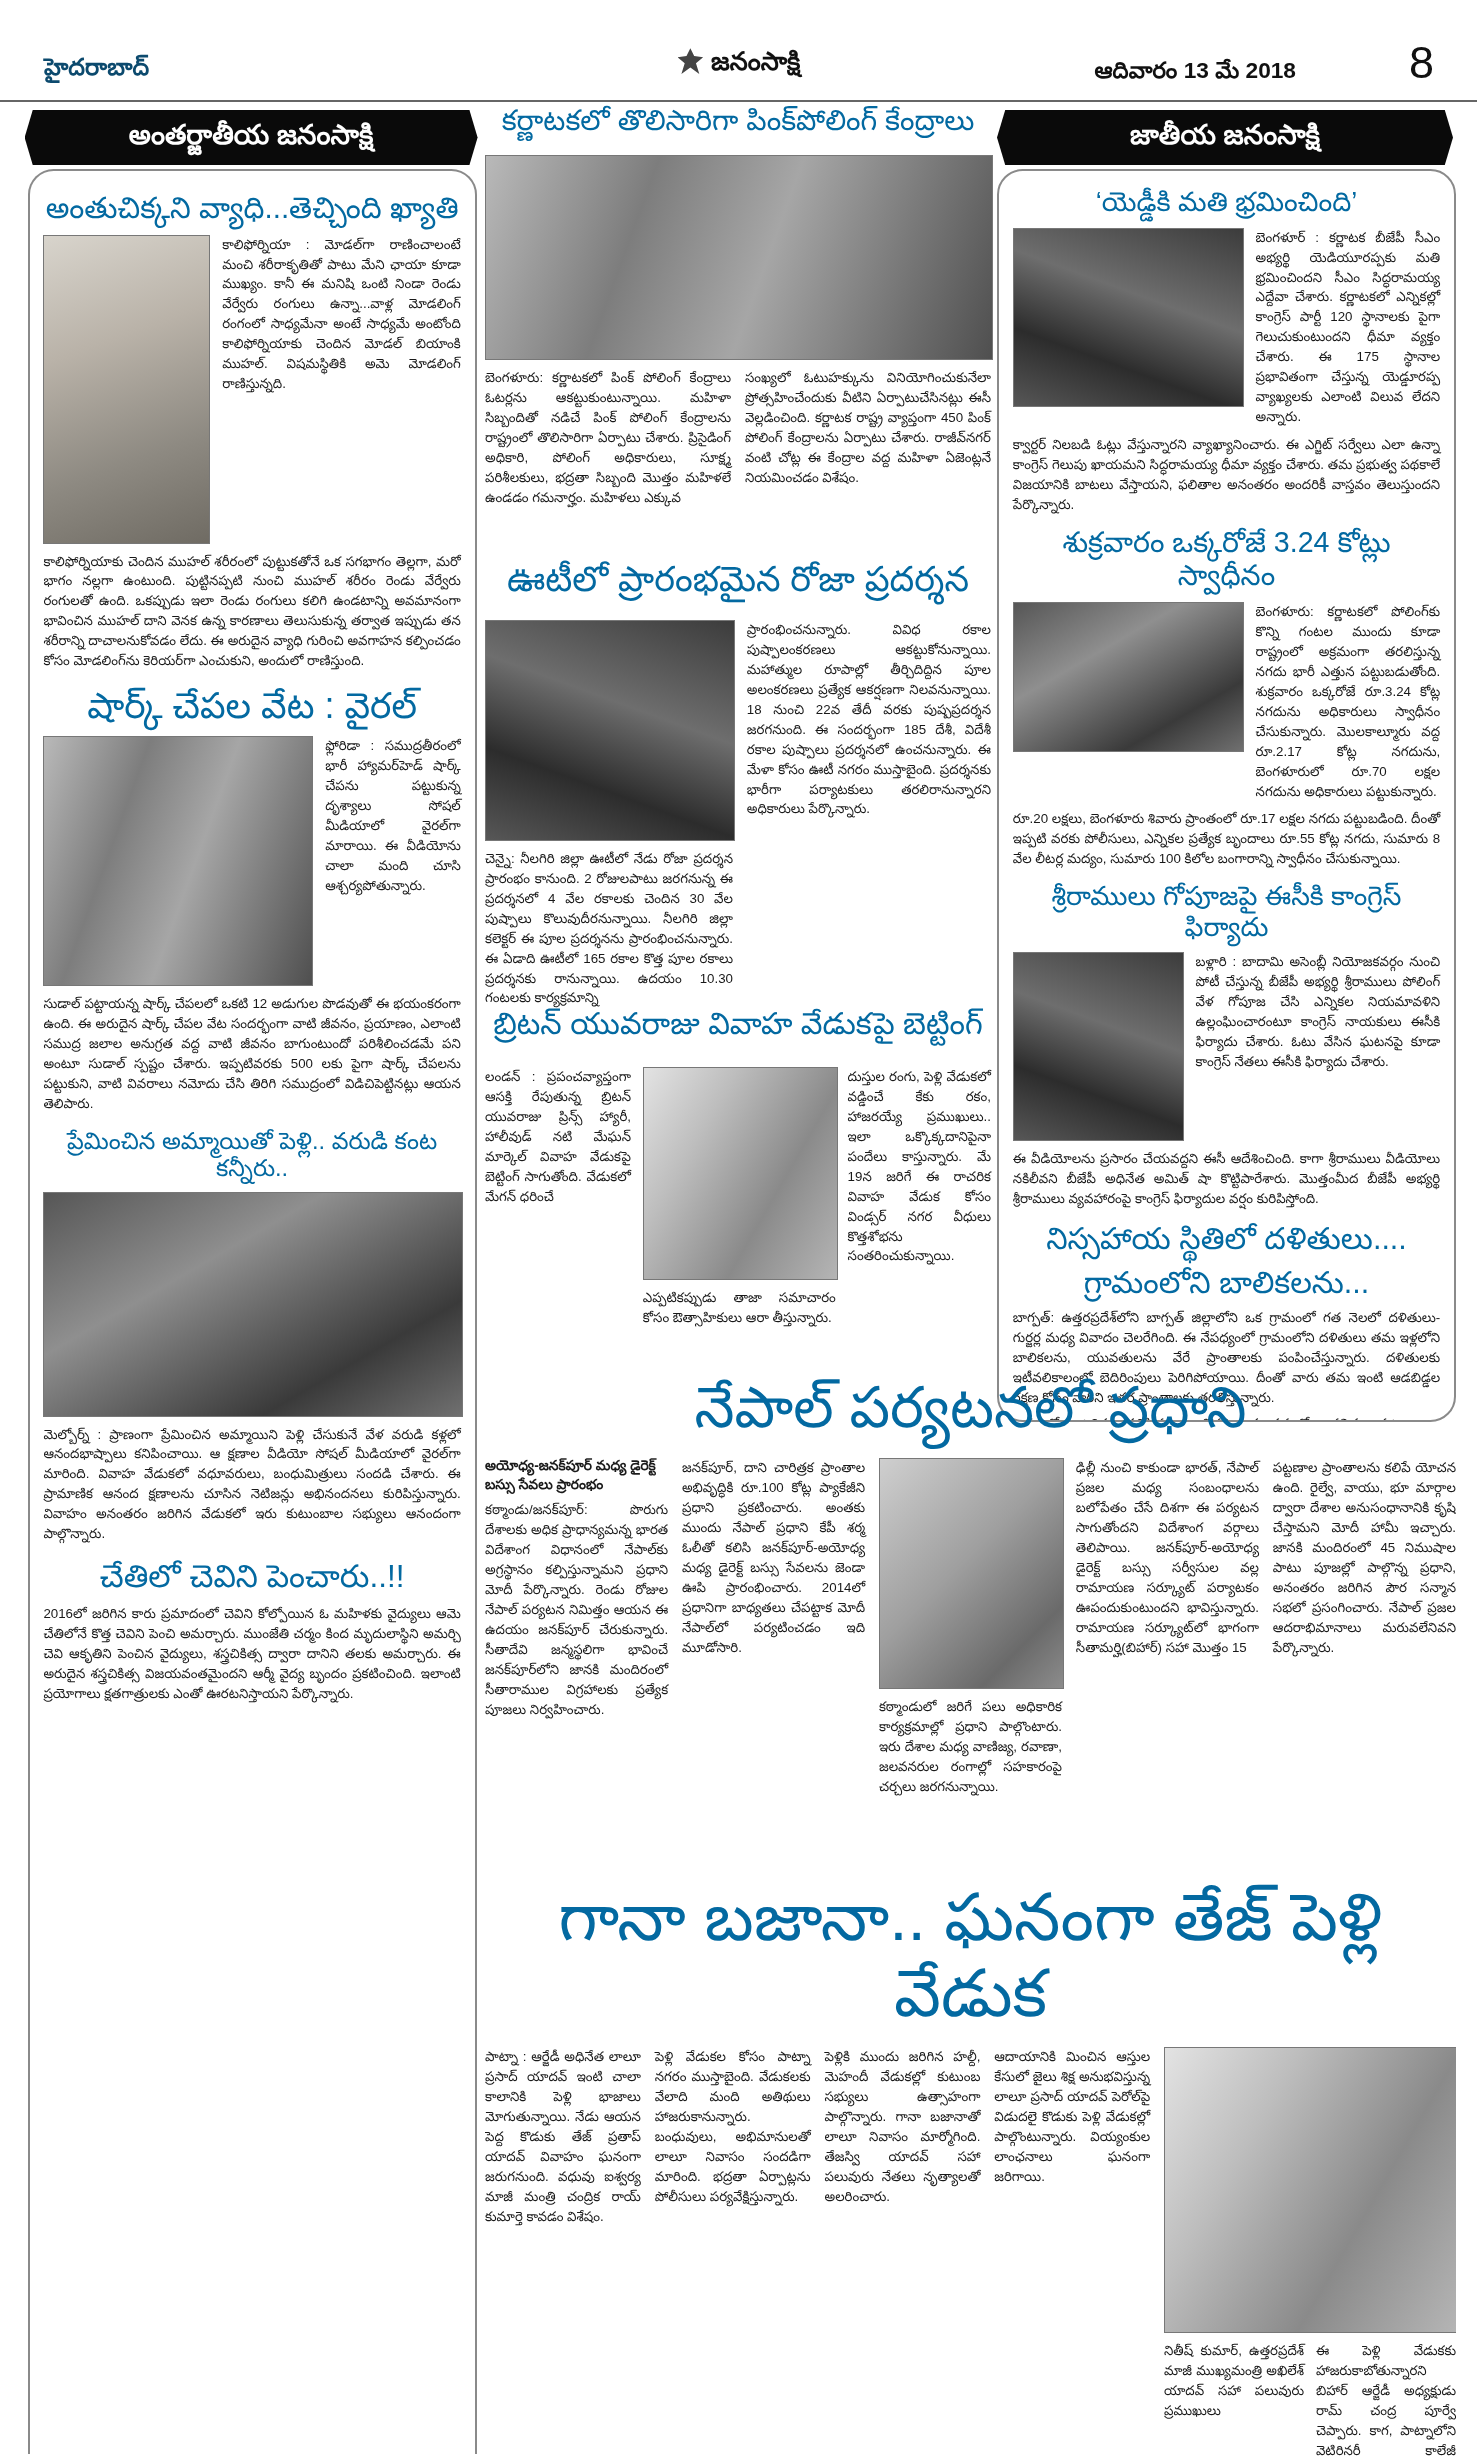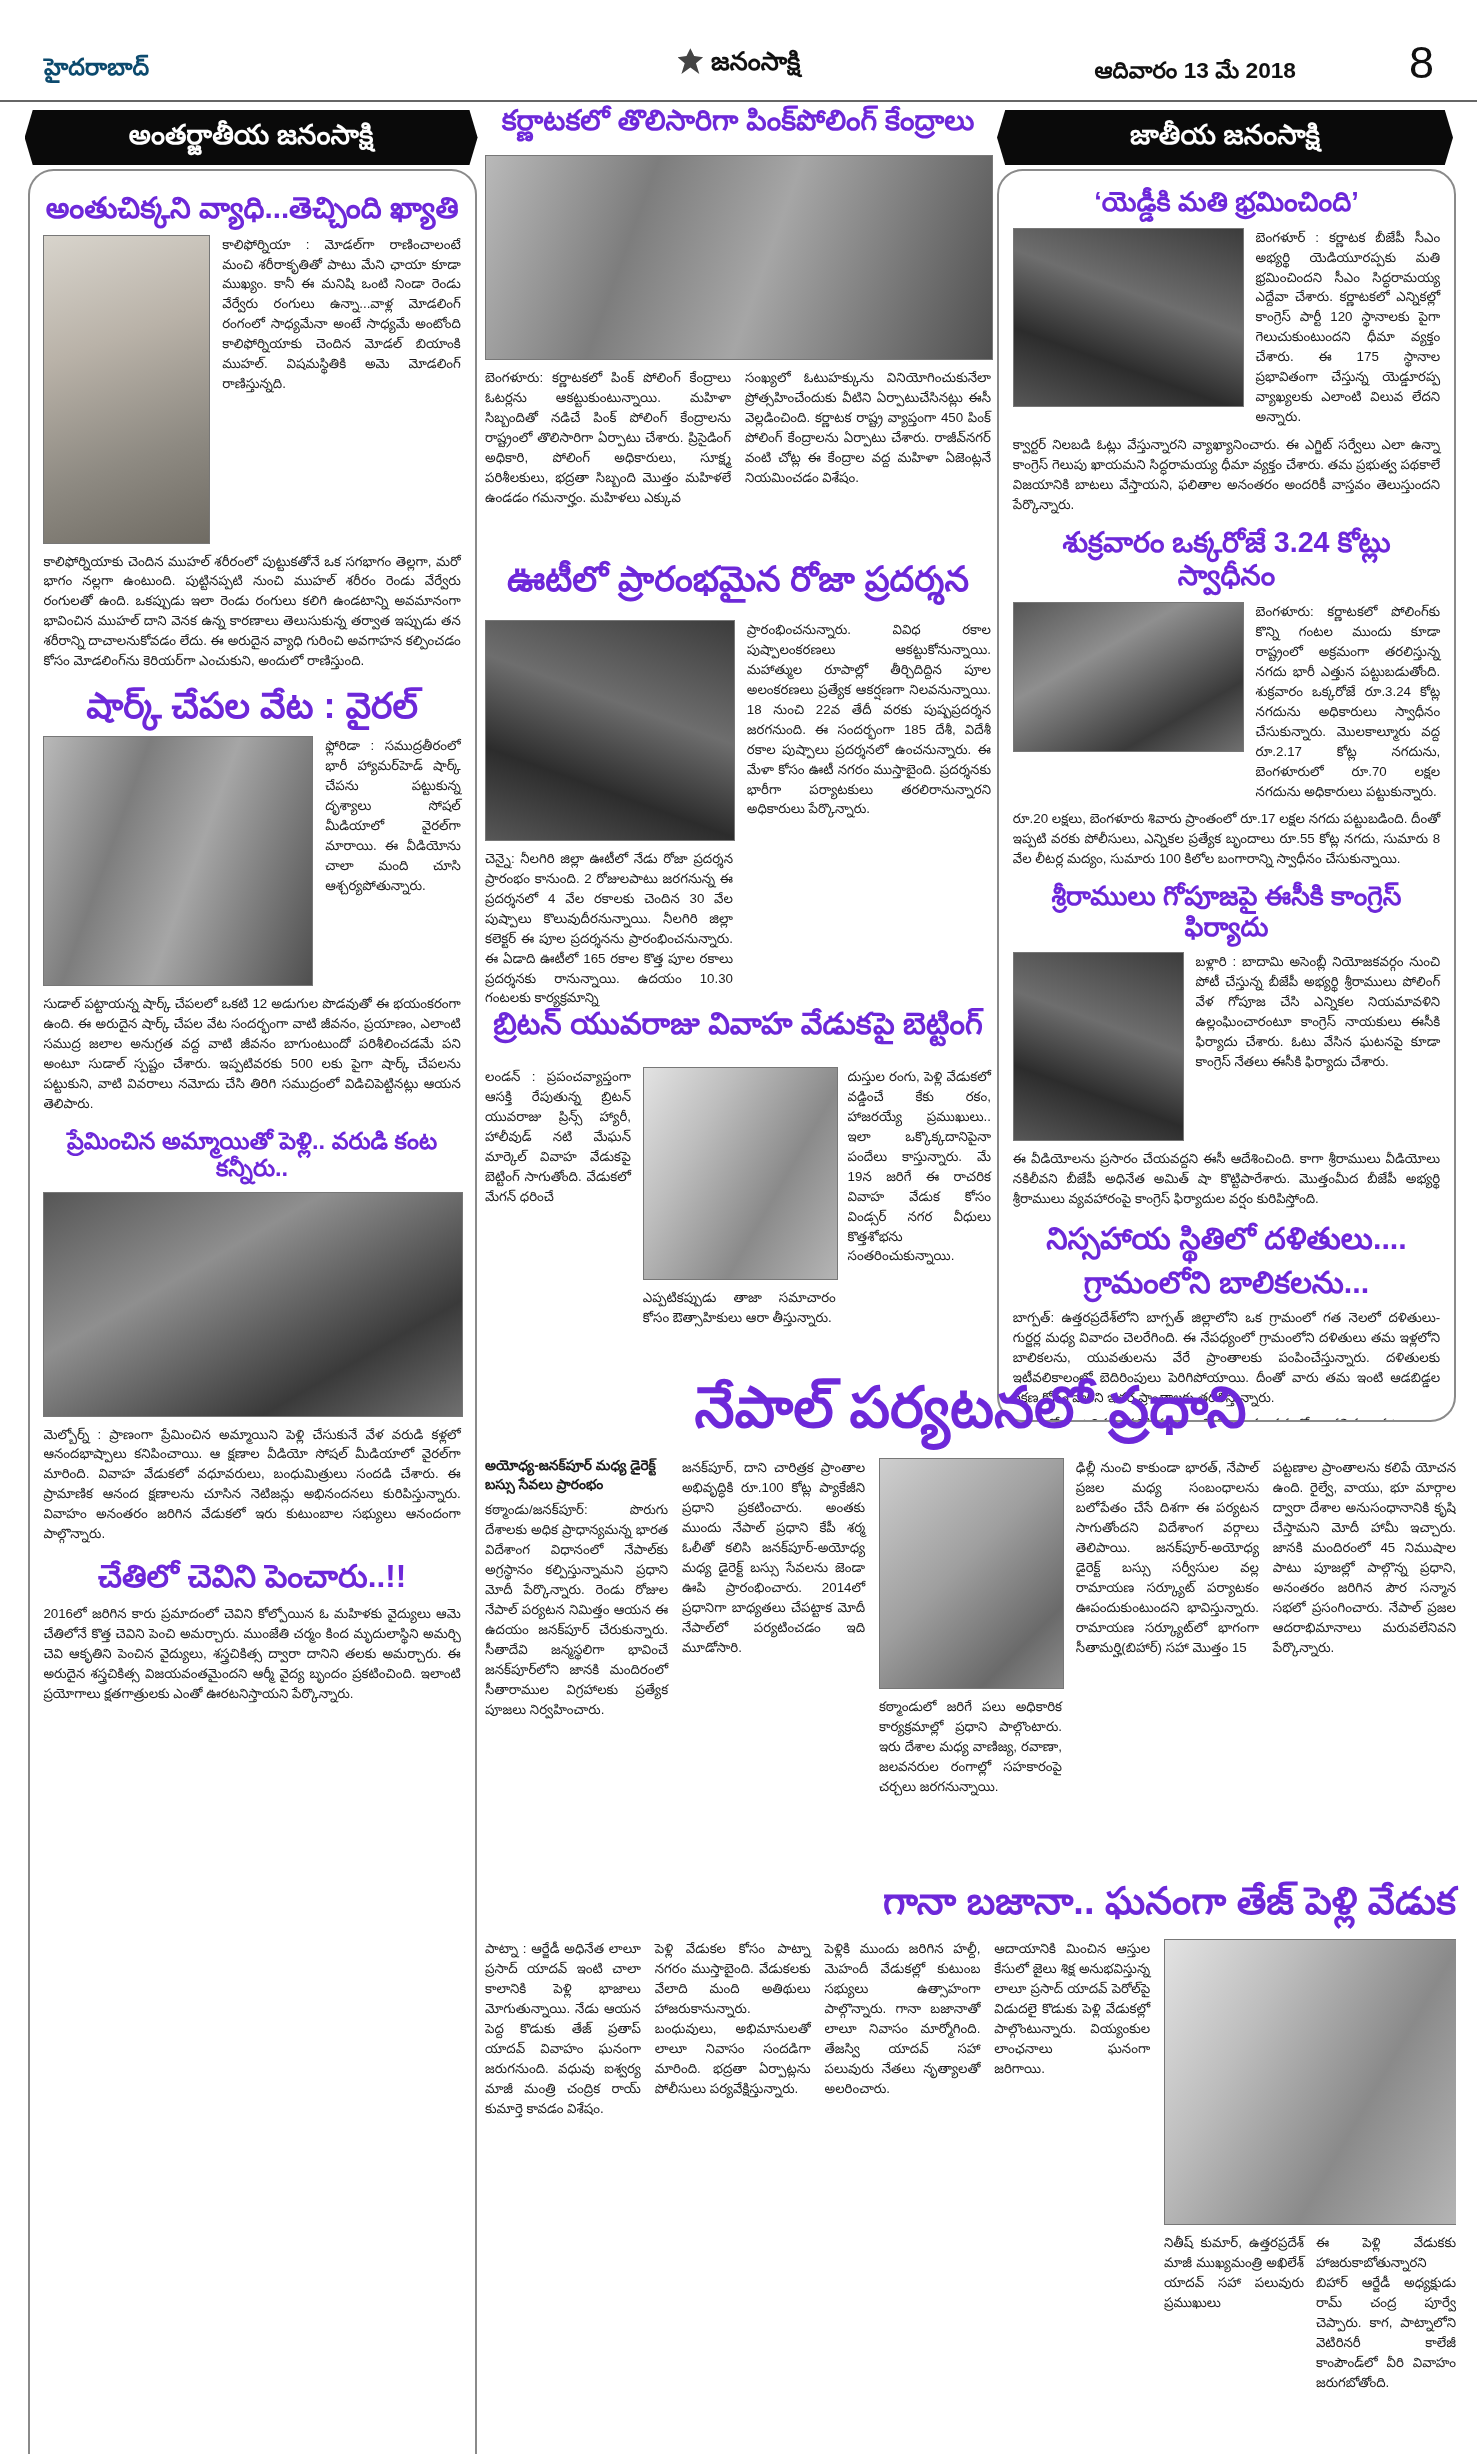--- a/index.html
+++ b/index.html
@@ -14,21 +14,21 @@
   .hdr-date{position:absolute;right:182px;top:57px;font-size:22.7px;font-weight:bold;color:#111;}
   .hdr-pageno{position:absolute;right:44px;top:37px;font-size:45px;font-weight:normal;color:#111;}
   .hdr-rule{position:absolute;left:0;right:0;top:100px;border-top:2px solid #666;}
   
   .ribbon{position:absolute;top:110px;height:55px;background:#0a0a0a;color:#fff;
           display:flex;align-items:center;justify-content:center;font-size:27.6px;font-weight:bold;
           clip-path:polygon(1.8% 0,98.2% 0,100% 50%,98.2% 100%,1.8% 100%,0 50%);}
   .ribbon-left{left:24.6px;width:453px;}
   .ribbon-right{left:997px;width:456px;}
   
-  .headline{font-weight:bold;color:#6d28d9;text-align:center;line-height:1.15;}
+  .headline{font-weight:normal;color:#0369a1;text-align:center;line-height:1.15;}
   .body-txt{font-size:13.3px;line-height:1.5;text-align:justify;color:#191919;}
   .photo{border:1px solid #777;}
   .ph-a{background:linear-gradient(160deg,#d8d4cc 0%,#b9b2a8 35%,#8e8a82 70%,#6f6b63 100%);}
   .ph-b{background:linear-gradient(110deg,#b9b9b9 0%,#7d7d7d 30%,#a6a6a6 55%,#4f4f4f 100%);}
   .ph-c{background:linear-gradient(200deg,#3c3c3c 0%,#6e6e6e 40%,#2c2c2c 70%,#575757 100%);}
   .ph-d{background:linear-gradient(135deg,#cfcfcf 0%,#9f9f9f 45%,#6a6a6a 80%,#8c8c8c 100%);}
   .ph-e{background:linear-gradient(120deg,#e3e3e3 0%,#bdbdbd 30%,#8a8a8a 65%,#b5b5b5 100%);}
   .ph-f{background:linear-gradient(150deg,#565656 0%,#8f8f8f 35%,#3a3a3a 75%,#707070 100%);}
   
   .col-left{position:absolute;left:27.6px;top:169px;width:449px;height:2285px;
@@ -56,21 +56,21 @@
   
   .col-right{position:absolute;left:997px;top:169px;width:459px;height:1253px;
              border:2px solid #8a8a8a;border-radius:25.6px;padding:11.8px 13.8px;box-sizing:border-box;overflow:hidden;}
   .col-right .headline{margin:3.9px 0 9.9px 0;}
   
   .bottom{position:absolute;left:485px;top:1375px;width:971px;height:1089px;}
   .b-head1{font-size:57px;margin:0 0 17.7px 0;}
   .nepal-cols{display:flex;gap:13.8px;height:394px;overflow:hidden;}
   .nepal-cols .c{flex:1;}
   .nepal-photo{width:100%;height:229px;margin-bottom:7.9px;}
-  .b-head2{font-size:38px;margin:27.6px 0 15.8px 0;text-align:right;}
+  .b-head2{font-size:66px;margin:27.6px 0 15.8px 0;}
   .tej-wrap{display:flex;gap:13.8px;height:463px;overflow:hidden;}
   .tej-wrap .c{width:165px;}
   .tej-right{width:292px;}
   .tej-photo{width:292px;height:284px;margin-bottom:7.9px;}
   .tej-sub{display:flex;gap:11.8px;}
   .tej-sub div{flex:1;}
   .subhead{font-weight:bold;font-size:13.8px;margin-bottom:3.9px;}
 </style>
 </head>
 <body>

